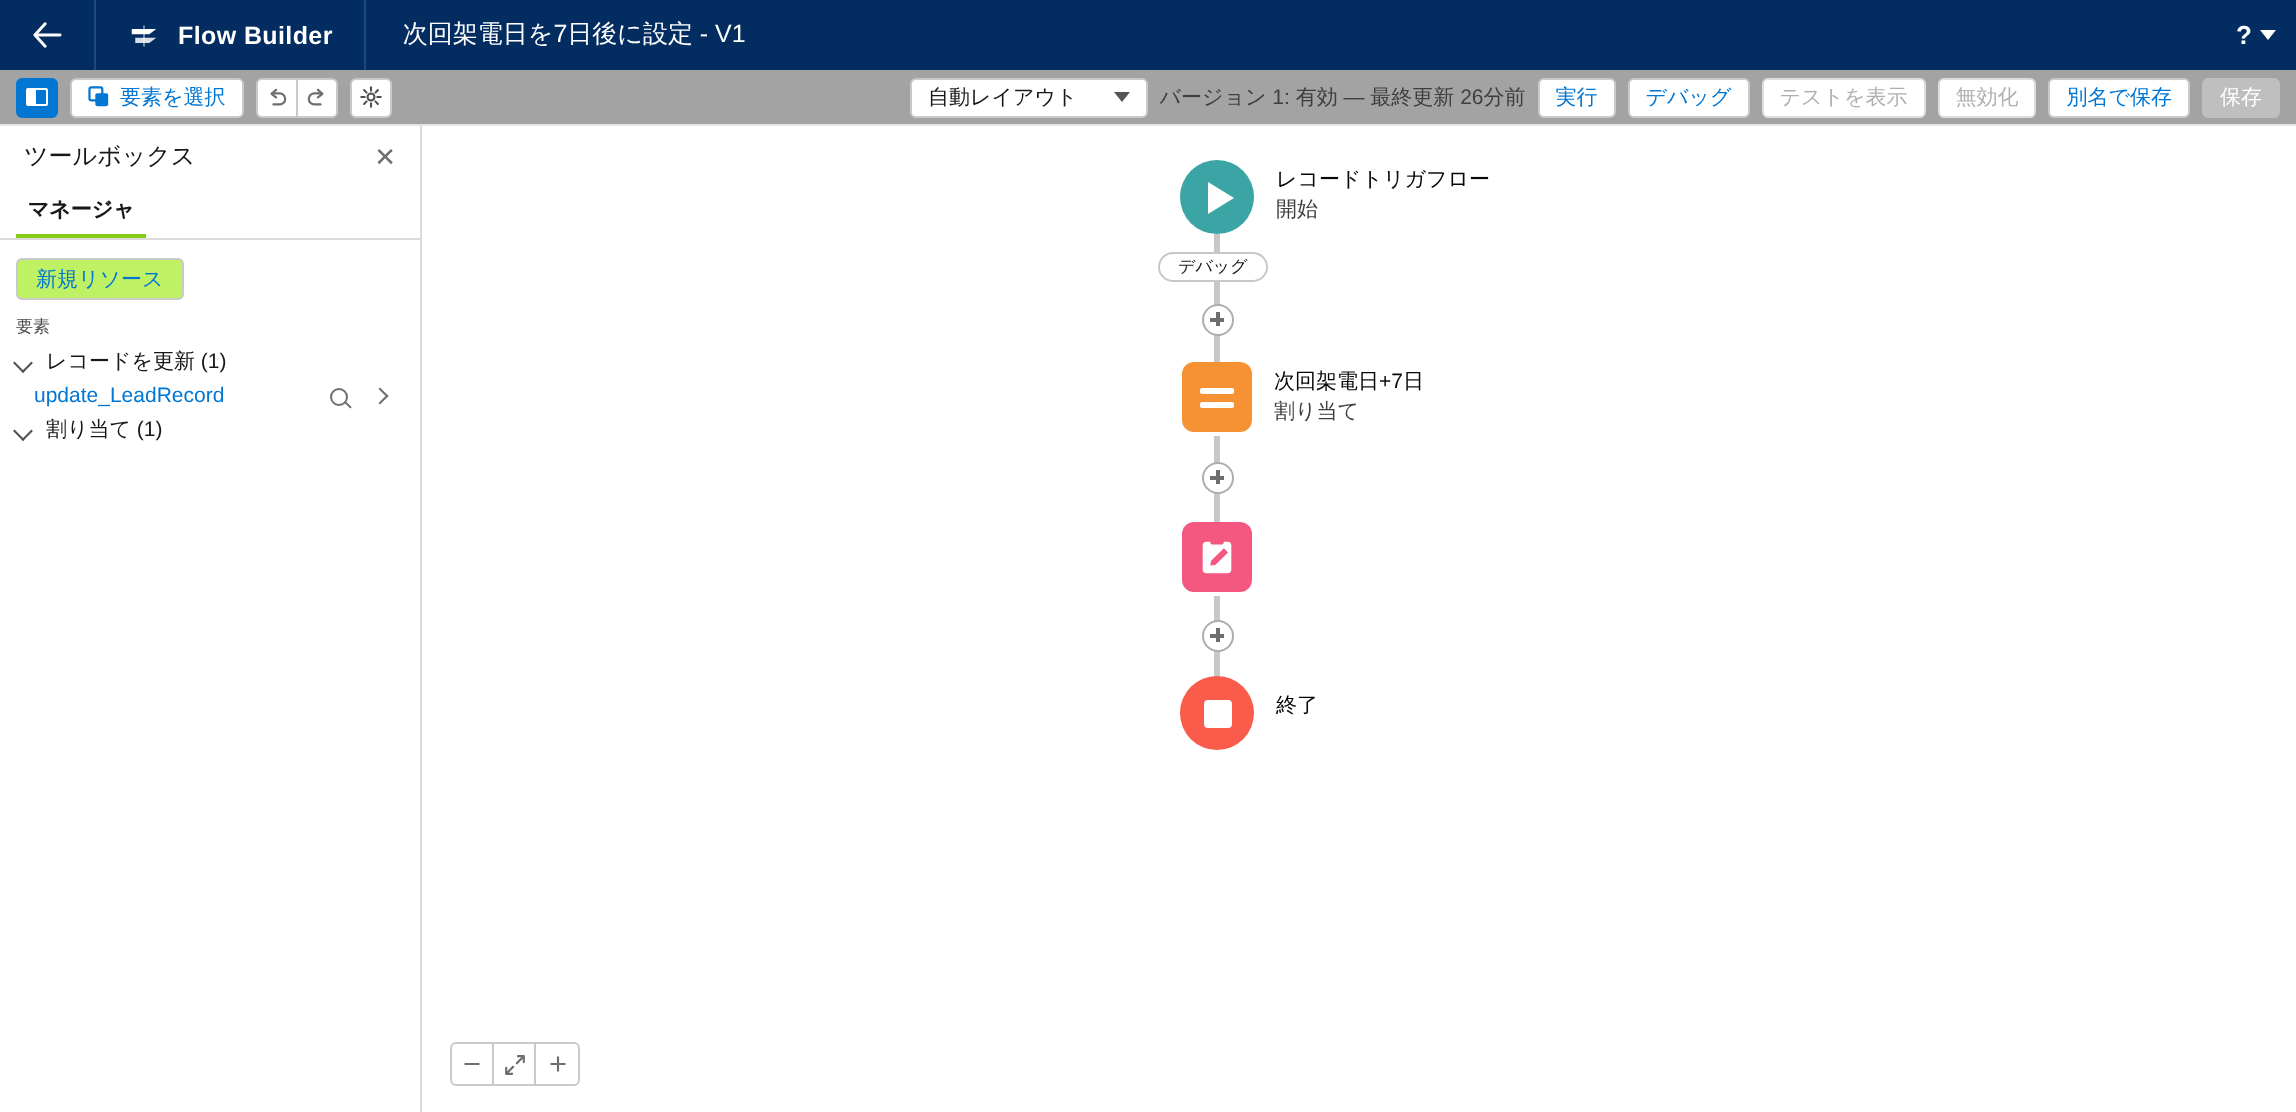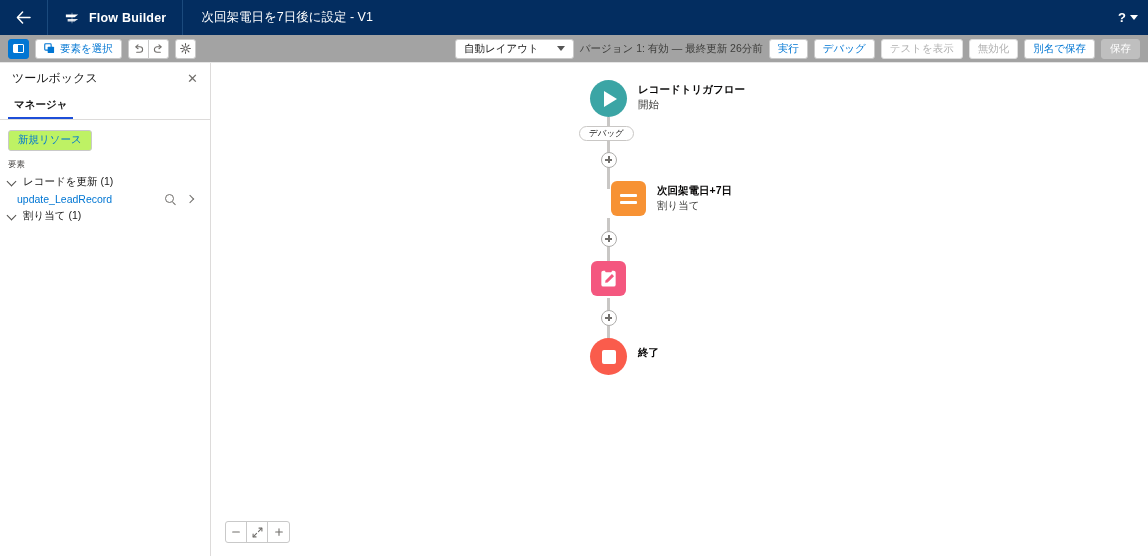--- a/index.html
+++ b/index.html
@@ -89,21 +89,21 @@
   .tbx-head {
     height: 31px; display: flex; align-items: center; padding: 0 12px;
     justify-content: space-between;
     gap: 23px;
   }
   .tbx-title { font-size: 12px; color: #181818; }
   .tbx-close { font-size: 13px; color: #706e6b; cursor: pointer; line-height: 1; }
   .tbx-tabs { display: flex; border-bottom: 1px solid #dddbda; padding: 0 8px; }
   .tbx-tab {
     font-size: 10.5px; color: #181818; font-weight: bold; padding: 4px 6px 5px;
-    border-bottom: 2px solid #1d4ed8; cursor: pointer;
+    border-bottom: 2px solid #84cc16; cursor: pointer;
   }
   .tbx-search-wrap { padding: 9px 8px 0; }
   .tbx-search {
     height: 22px; border: 1px solid #c9c9c9; border-radius: 3px;
     display: flex; align-items: center; gap: 6px; padding: 0 8px;
     background: #ffffff;
   }
   .tbx-search input {
     border: none; outline: none; font-size: 10.5px; color: #706e6b;
     background: transparent; width: 100%;
@@ -153,21 +153,21 @@
     border-top: 1.3px solid #706e6b; transform: rotate(45deg);
   }
 
   
   .canvas { flex: 1; background: #ffffff; position: relative; overflow: hidden; }
   .flow { position: absolute; left: 0; top: 0; width: 100%; height: 100%; }
 
   .node { position: absolute; display: flex; align-items: flex-start; }
   .node-icon { flex: none; }
   .node-labels { margin-left: 11px; margin-top: 3px; }
-  .node-title { font-size: 10.5px; font-weight: bold; color: #080707; white-space: nowrap; }
+  .node-title { font-size: 10.5px; font-weight: normal; color: #080707; white-space: nowrap; }
   .node-sub { font-size: 10.5px; color: #3e3e3c; white-space: nowrap; margin-top: 1px; }
 
   .circ-start {
     width: 37px; height: 37px; border-radius: 50%; background: #3BA5A5;
     display: flex; align-items: center; justify-content: center; cursor: pointer;
   }
   .play-tri {
     width: 0; height: 0; border-left: 13px solid #ffffff;
     border-top: 8px solid transparent; border-bottom: 8px solid transparent;
     margin-left: 4px;
@@ -368,21 +368,21 @@
           <div class="node-sub">開始</div>
         </div>
       </div>
 
       <div class="pill" style="left:368px; top:63px;">デバッグ</div>
 
       <div class="plus-node" style="left:390px; top:89px;"></div>
       <div class="plus-node" style="left:390px; top:168px;"></div>
       <div class="plus-node" style="left:390px; top:247px;"></div>
 
-      <div class="node" style="left:400px; top:118px;">
+      <div class="node" style="left:380px; top:118px;">
         <div class="sq-assign node-icon">
           <span></span>
             <span></span>
         </div>
         <div class="node-labels">
           <div class="node-title">次回架電日+7日</div>
           <div class="node-sub">割り当て</div>
         </div>
       </div>
 

